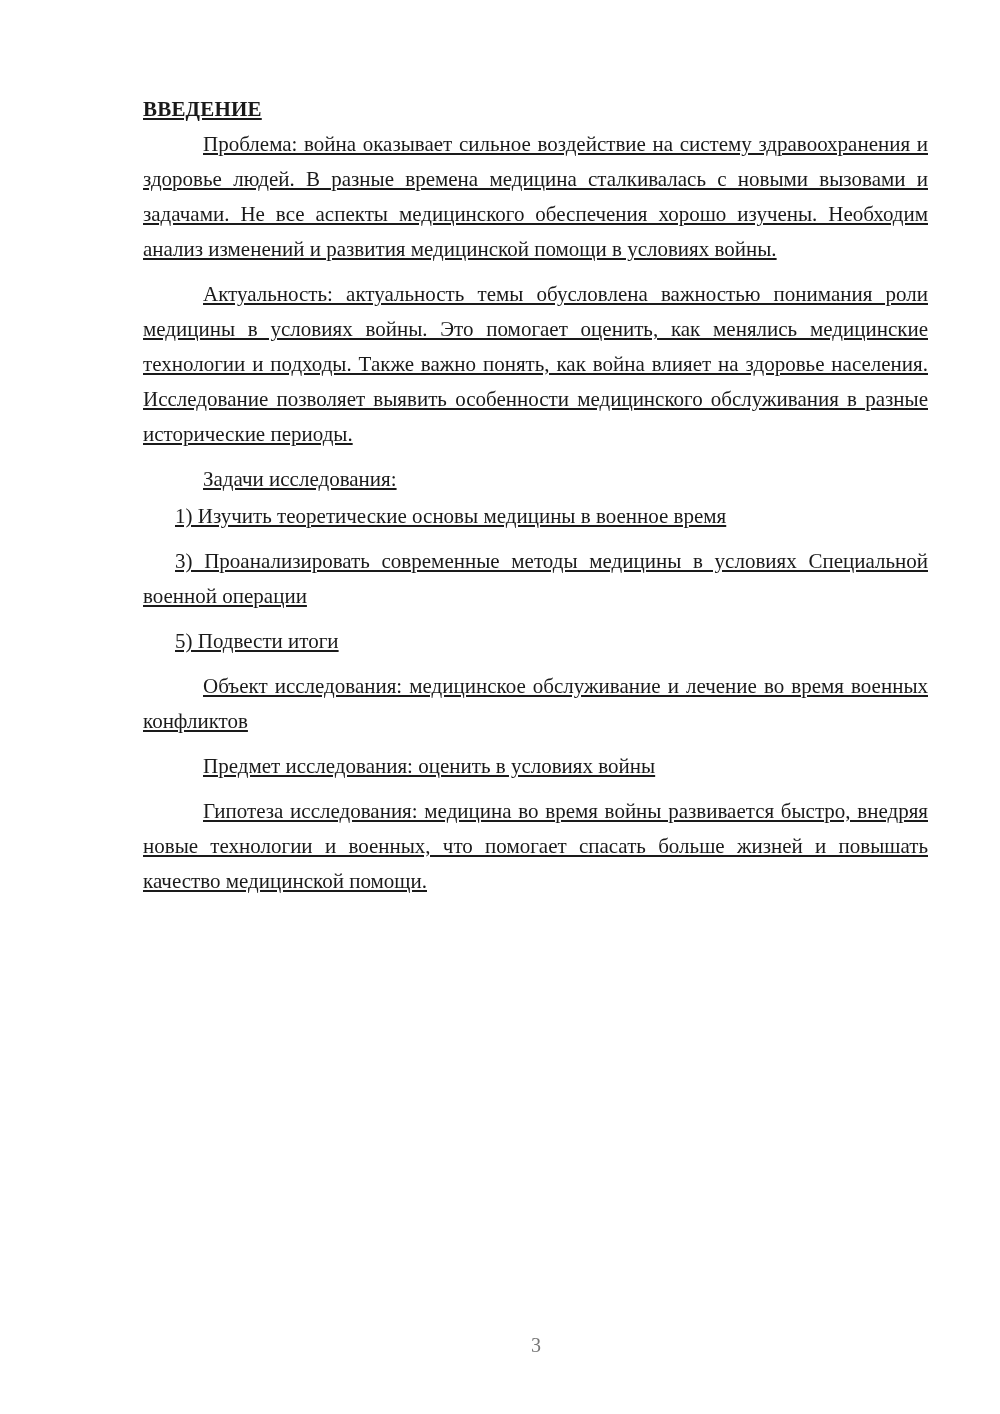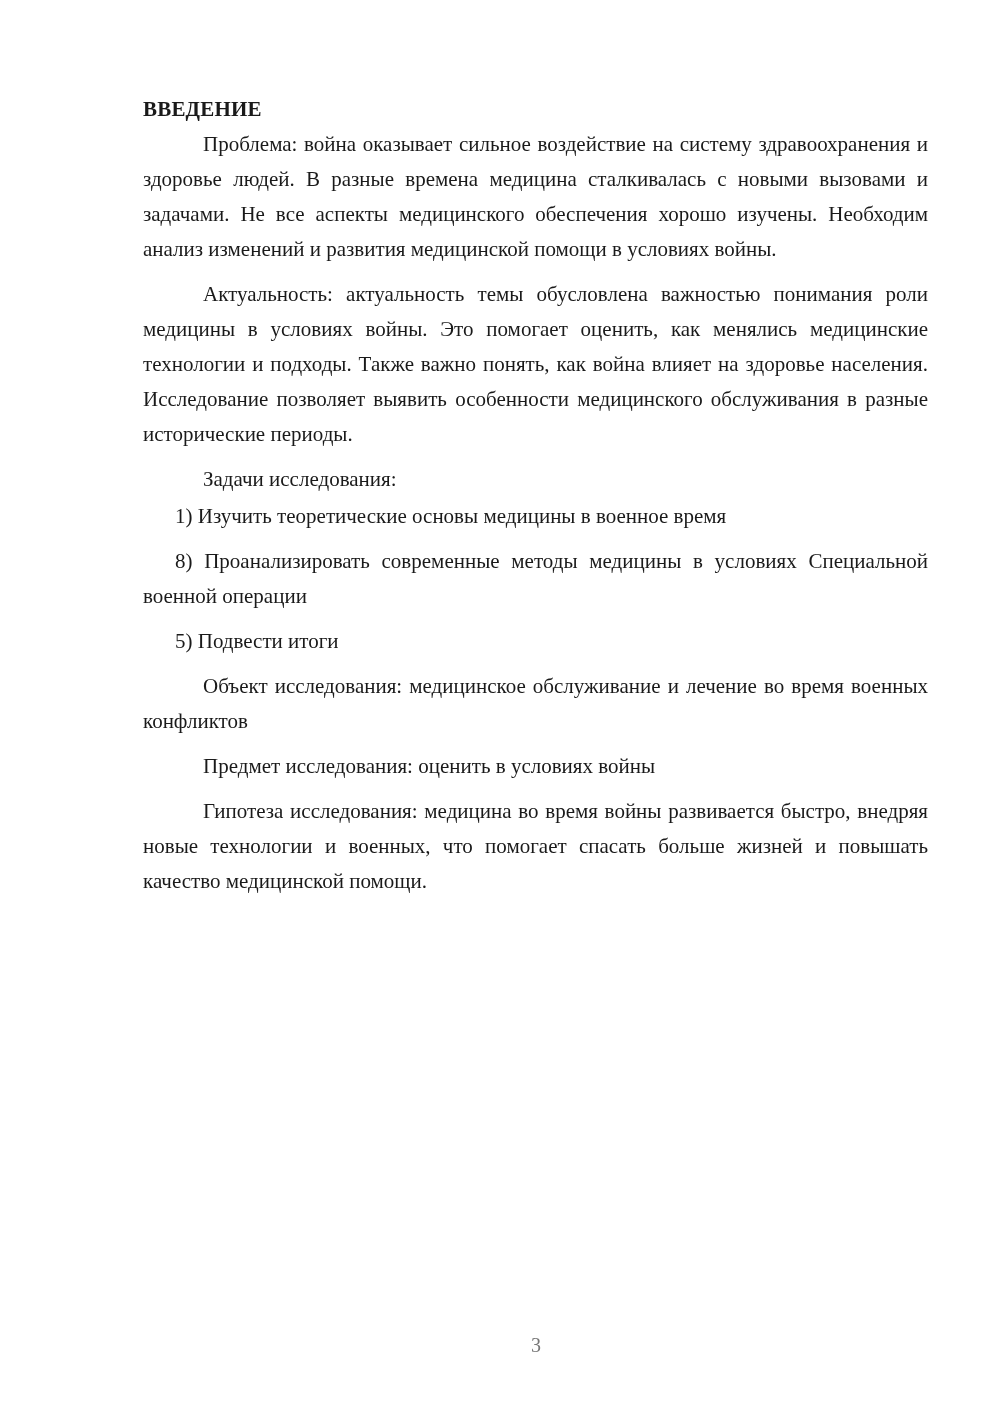--- a/index.html
+++ b/index.html
@@ -28,20 +28,21 @@
       line-height: 35px;
       margin: 0 0 0 0;
       letter-spacing: 0.2px;
     }
     p {
       margin: 0;
       font-size: 21px;
       line-height: 35px;
       text-align: justify;
       text-align-last: left;
+      text-decoration: underline;
     }
     .para {
       text-indent: 60px;
       margin-bottom: 10px;
     }
     .task {
       text-indent: 32px;
       margin-bottom: 10px;
     }
     .tasks-heading {
@@ -68,21 +69,21 @@
 
   <p class="para">Проблема: война оказывает сильное воздействие на систему здравоохранения и здоровье людей. В разные времена медицина сталкивалась с новыми вызовами и задачами. Не все аспекты медицинского обеспечения хорошо изучены. Необходим анализ изменений и развития медицинской помощи в условиях войны.</p>
 
   <p class="para">Актуальность: актуальность темы обусловлена важностью понимания роли медицины в условиях войны. Это помогает оценить, как менялись медицинские технологии и подходы. Также важно понять, как война влияет на здоровье населения. Исследование позволяет выявить особенности медицинского обслуживания в разные исторические периоды.</p>
 
 
   <p class="tasks-heading">Задачи исследования:</p>
 
   <div>
     <p class="task">1) Изучить теоретические основы медицины в военное время</p>
-    <p class="task">8) Проанализировать современные методы медицины в условиях Специальной военной операции</p>
+    <p class="task">3) Проанализировать современные методы медицины в условиях Специальной военной операции</p>
     <p class="task">5) Подвести итоги</p>
   </div>
 
   <p class="para">Объект исследования: медицинское обслуживание и лечение во время военных конфликтов</p>
 
   <p class="para">Предмет исследования: оценить в условиях войны</p>
 
   <p class="para">Гипотеза исследования: медицина во время войны развивается быстро, внедряя новые технологии и военных, что помогает спасать больше жизней и повышать качество медицинской помощи.</p>
 </div>
 

